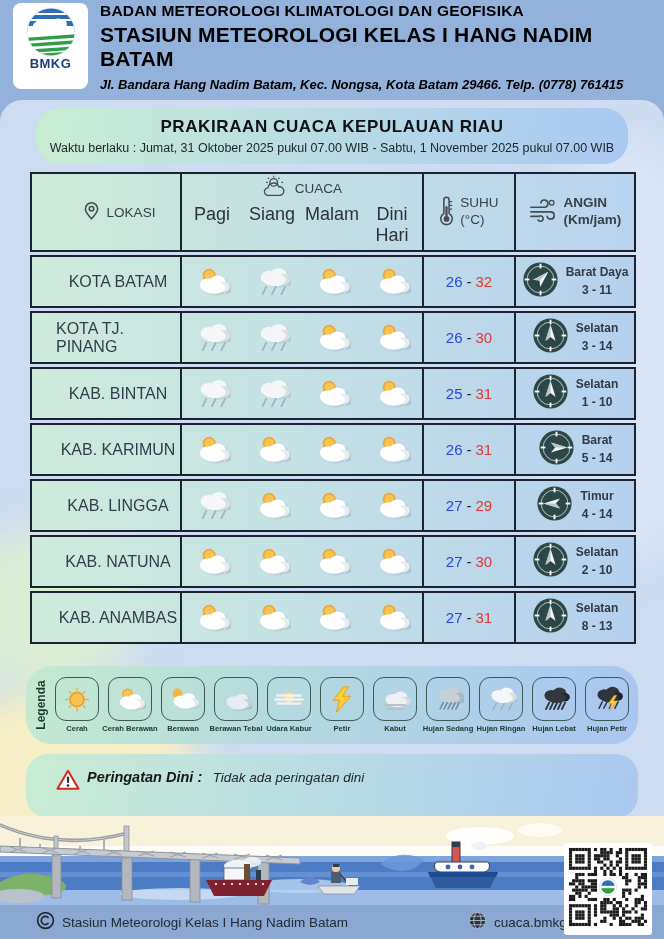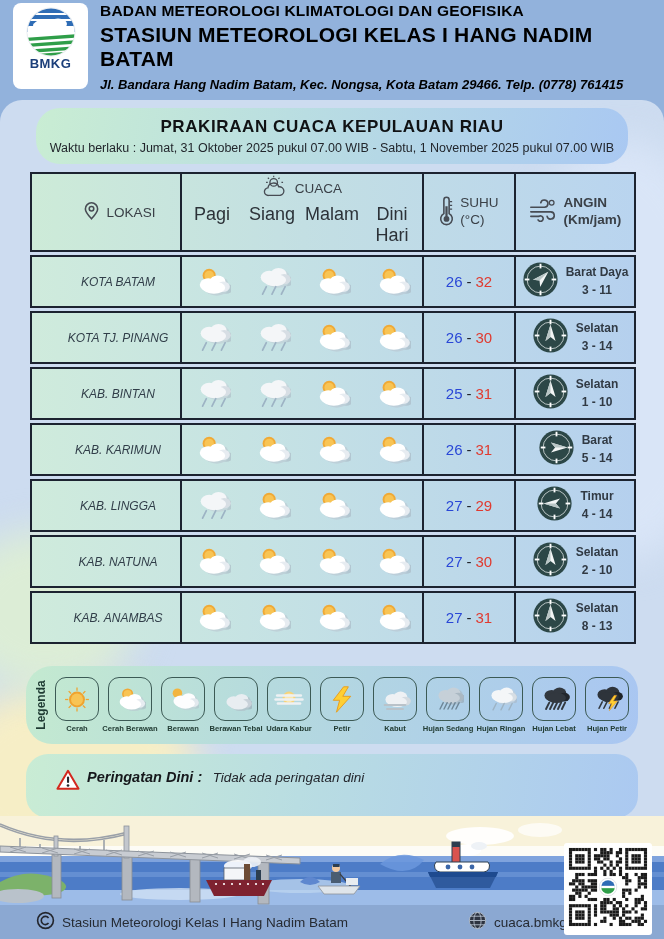--- a/index.html
+++ b/index.html
@@ -42,21 +42,21 @@
   .c-temp{width:92px;border-right:2px solid #1c2330;}
   .c-wind{width:118px;}
   .thead .c-loc{gap:5px;}
   .loc-head-label,.cuaca-head-label{font-size:13.5px;color:#3a4047;}
   .hd-wx{flex-direction:column;justify-content:flex-start;gap:2px;}
   .hd-wx-top{display:flex;align-items:center;gap:6px;}
   .periods{display:flex;width:100%;}
   .periods span{flex:1;text-align:center;font-size:18px;color:#2c3238;}
   .hd-stack{display:flex;align-items:center;gap:6px;}
   .hd-stack .lbl{display:flex;flex-direction:column;align-items:flex-start;font-size:13.5px;color:#3a4047;line-height:1.25;}
-  .row-loc{font-size:12px;color:#313e49;font-style:italic;}
+  .row-loc{font-size:16px;color:#313e49;}
   .c-wx-inner{display:flex;width:100%;}
   .wx{flex:1;display:flex;align-items:center;justify-content:center;}
   .wx svg{width:38px;height:32px;}
   .tmin{color:#2947d6;}
   .tmax{color:#e03a2f;}
   .tdash{color:#23262c;margin:0 4px;}
   .c-temp{font-size:15px;}
   .c-wind{gap:7px;font-weight:bold;}
   .windtxt{display:flex;flex-direction:column;align-items:center;font-size:12px;color:#313a44;line-height:1.45;}
   

